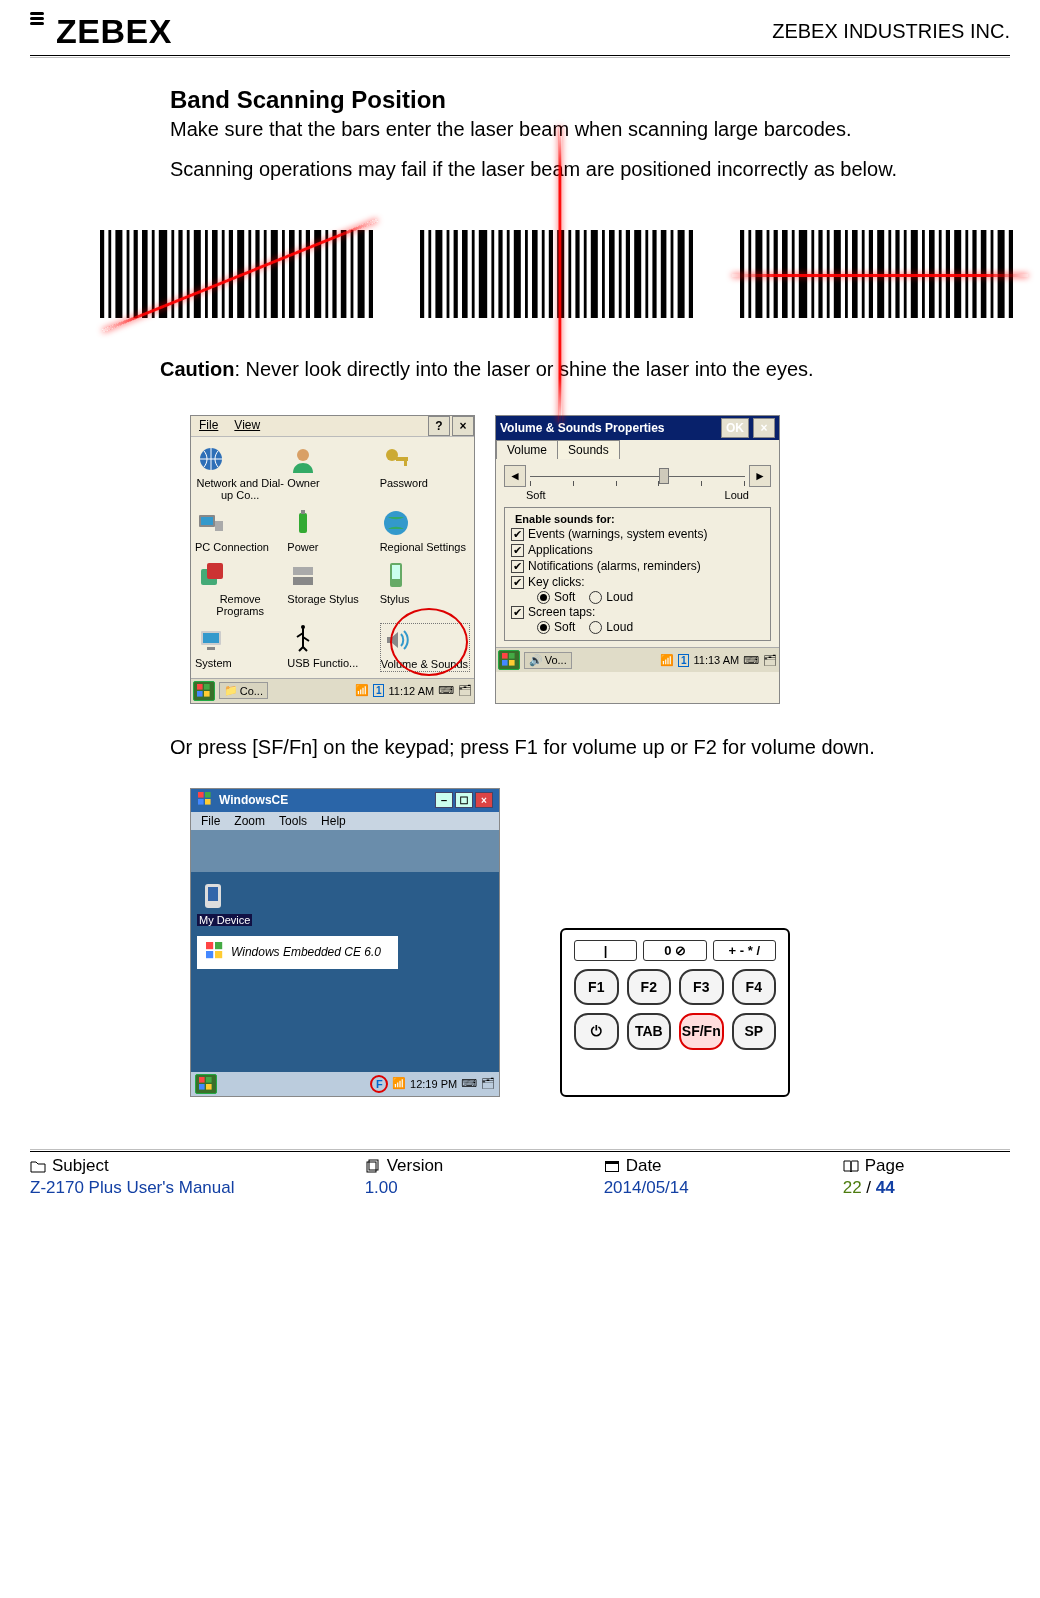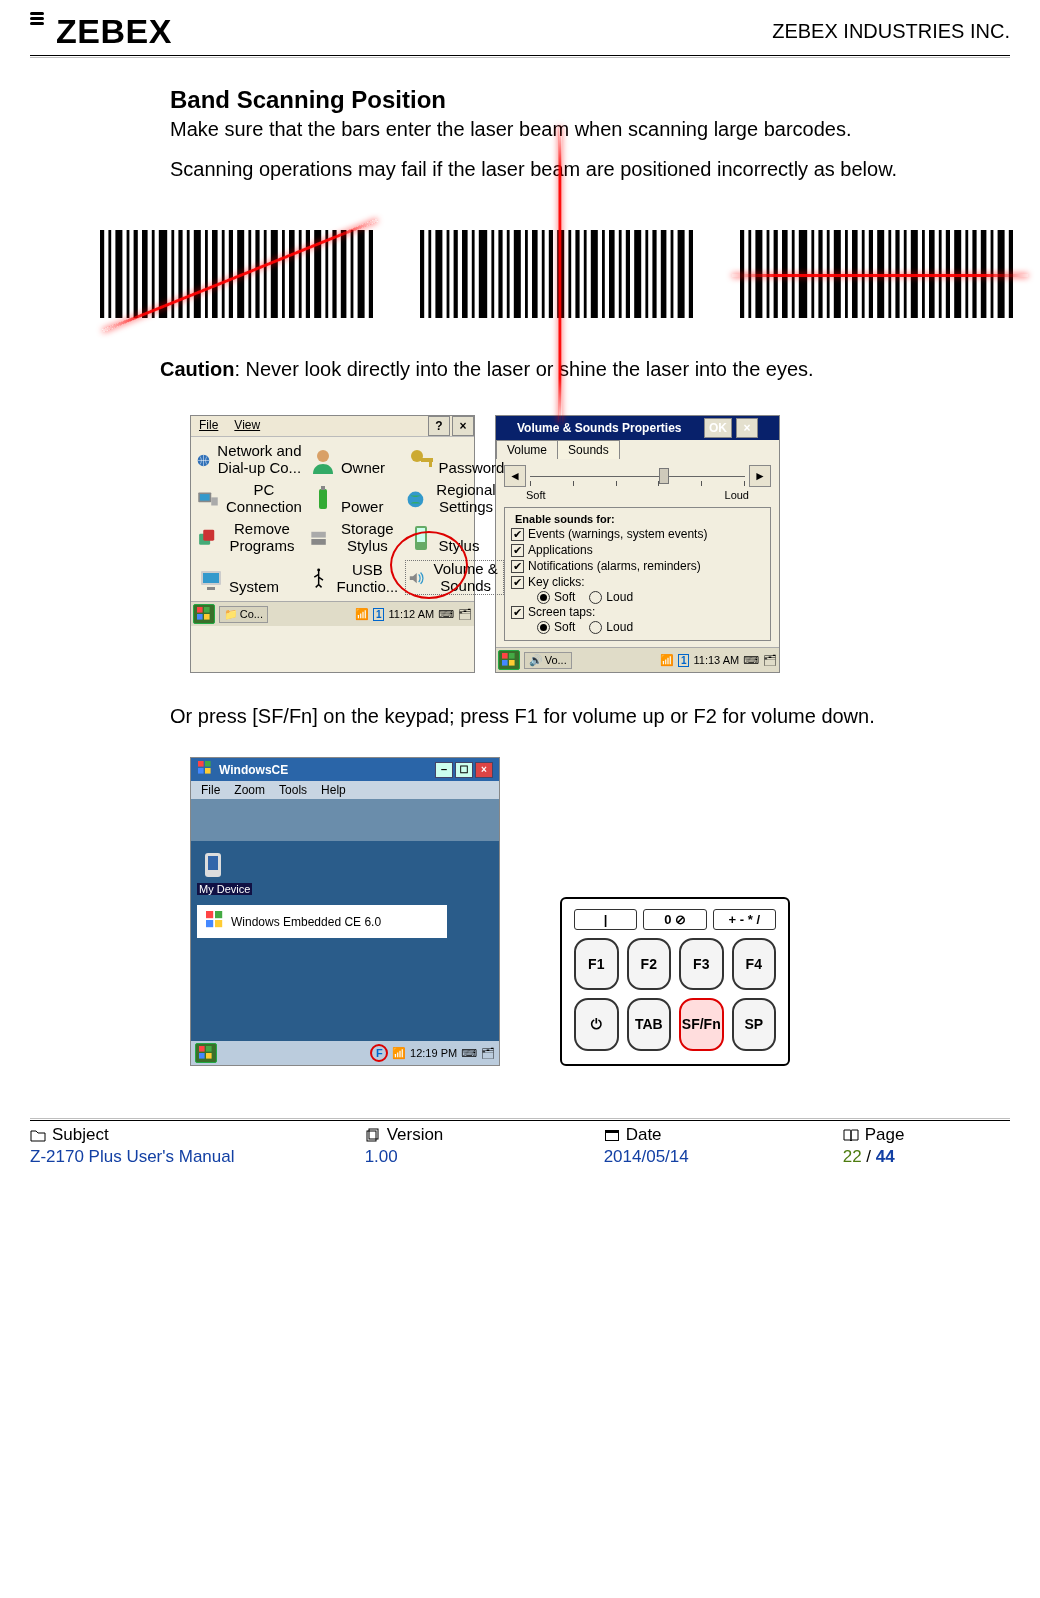--- a/index.html
+++ b/index.html
@@ -99,30 +99,30 @@
     background:#e4e0ce;
     border:1px solid #888;
     display:flex; align-items:center; justify-content:center;
     font-size:12px; font-weight:700;
     margin-left:2px;
   }
   .wince .titlebar {
     background:#08216b;
     color:#fff;
     display:flex; align-items:center;
-    padding:2px 21px;
+    padding:2px 4px;
     font-weight:700;
   }
   .wince .grid {
     display:grid;
     grid-template-columns:repeat(3,1fr);
     gap:6px 2px;
     padding:6px 4px;
   }
-  .cp-item { display:flex; flex-direction:row; align-items:flex-end; font-size:15px; text-align:center; line-height:1.1; gap:2px; position:relative; }
+  .cp-item { display:flex; flex-direction:column; align-items:flex-start; font-size:11px; text-align:center; line-height:1.1; gap:2px; position:relative; }
   .cp-item .ico { width:32px; height:32px; display:flex; align-items:center; justify-content:center; }
   .circle-highlight { position:absolute; border:2px solid #d00; border-radius:50%; }
   .wince .taskbar { display:flex; align-items:center; background:#e0dcc8; border-top:1px solid #aaa; padding:2px; gap:4px; font-size:11px; }
   .startbtn { width:22px; height:20px; background:#3a6f2a; border:1px solid #2a4; display:flex; align-items:center; justify-content:center; color:#fff; font-weight:700; border-radius:2px; }
   .taskbtn { background:#d8d4bf; border:1px solid #999; padding:1px 4px; display:flex; gap:2px; align-items:center; }
 
   .props .tabrow { display:flex; background:#f2eedf; }
   .props .tab { padding:2px 10px; background:#f6f2e0; border:1px solid #888; border-bottom:none; margin-right:-1px;}
   .props .tab.active { background:#f2eedf; }
   .props .panel { padding:6px 8px; }
@@ -151,40 +151,40 @@
     font-size: 12px;
   }
   .ce-desktop .titlebar { background:#2a65a8; color:#fff; padding:3px 6px; display:flex; gap:6px; align-items:center; font-weight:700; position:relative; }
   .ce-desktop .titlebar .tbtns { margin-left:auto; display:flex; gap:2px; }
   .tbtn { width:18px; height:16px; background:#cfe; border:1px solid #446; font-size:10px; display:flex; align-items:center; justify-content:center; color:#000; }
   .ce-desktop .menubar { background:#c8d5e2; display:flex; gap:2px; padding:2px 4px; font-size:12px; }
   .ce-desktop .menubar span { padding:0 6px; }
   .ce-desktop .area { background:#2a5c8a; min-height:200px; padding:8px 6px; color:#fff;margin-top:42px; }
   .desk-ico { display:flex; flex-direction:column; align-items:flex-start; gap:2px; font-size:11px; text-align:left; margin-bottom:10px; }
   .desk-ico .ico { width:32px; height:32px; }
-  .splash { background:#fff; color:#000; padding:6px 8px; display:flex; align-items:center; gap:6px; width: 250px; margin-top:6px; }
+  .splash { background:#fff; color:#000; padding:6px 8px; display:flex; align-items:center; gap:6px; width: 201px; margin-top:6px;font-style:italic; }
   .ce-desktop .taskbar { background:#bcd; display:flex; align-items:center; padding:2px 4px; gap:4px; font-size:11px; }
 
   .keypad {
     width: 230px;
     border:2px solid #000;
     border-radius:6px;
     padding:10px 12px;
     margin-top:140px;
     display:flex; flex-direction:column; gap:8px;
     font-family: sans-serif;
   }
   .keypad .toprow { display:flex; gap:6px; }
   .keypad .toprow .k { flex:1; display:flex; align-items:center; justify-content:center; border:1px solid #333; border-radius:3px; padding:2px 0; font-size:13px; font-weight:700; }
   .keypad .krow { display:flex; gap:8px; }
   .keypad .key {
     flex:1;
     border:2px solid #333;
     border-radius:14px;
-    padding:16px 0;
+    padding:8px 0;
     text-align:center;
     font-weight:700;
     font-size:14px;
     background:#f4f4f4;
   }
   .keypad .key.hl { border:2px solid #d00; background:#fdd; }
   .keypad .key.power { display:flex; align-items:center; justify-content:center; }
 
   .caption-line { font-size:20px; margin: 0 0 20px -10px; }
 

